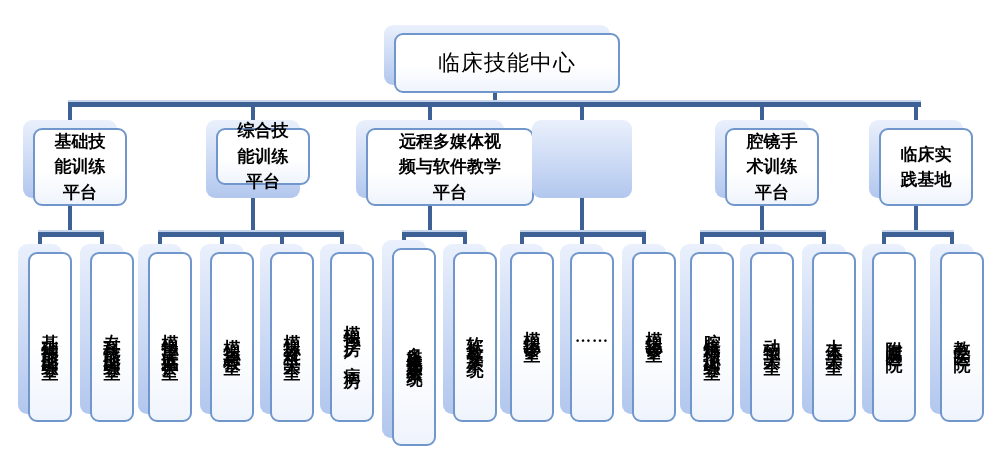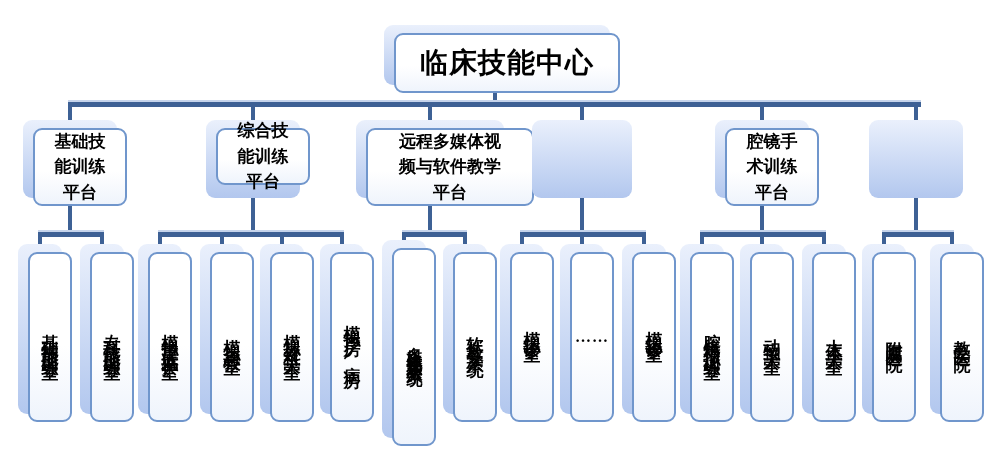--- a/index.html
+++ b/index.html
@@ -8,21 +8,21 @@
     font-family:"Liberation Serif","DejaVu Serif",serif;color:#000;
   }
   .vline{position:absolute;background:var(--line,#40649b);}
   .hline{position:absolute;height:7px;
     background:linear-gradient(180deg,#c6d4eb 0%,#c6d4eb 26%,var(--line,#3e6195) 26%,var(--line,#3e6195) 100%);}
   .shape{position:absolute;border-radius:9px;
     background:linear-gradient(180deg,var(--shTop,#eaf0fc) 0%,var(--shBot,#b2c7ee) 100%);}
   .wbox{position:absolute;box-sizing:border-box;border:2px solid var(--border,#7096cc);
     border-radius:9px;background:linear-gradient(180deg,#ffffff 55%,#eff4fc 100%);
     display:flex;align-items:center;justify-content:center;flex-direction:column;}
-  .l1{font-size:28px;font-weight:bold;letter-spacing:1px;white-space:nowrap;}
+  .l1{font-size:22px;font-weight:normal;letter-spacing:1px;white-space:nowrap;}
   .l2{font-size:17px;font-weight:bold;line-height:1.5;text-align:center;white-space:pre-line;}
   .vtext{writing-mode:vertical-rl;text-orientation:upright;font-size:17px;font-weight:bold;letter-spacing:5px;}
   .vtext.tight{letter-spacing:3px;font-size:16px;}
   .htext{font-size:16px;font-weight:bold;letter-spacing:1px;}
   .num{font-size:15px;font-weight:bold;margin-top:4px;}
 </style>
 </head>
 <body>
 
 <div id="stage">
@@ -143,20 +143,24 @@
     </div>
     <div class="shape" style="left: 740px; top: 244px; width: 44px; height: 170px;"></div>
     <div class="wbox" style="left: 750px; top: 252px; width: 44px; height: 170px;">
       <span class="vtext">动物手术室</span>
     </div>
     <div class="shape" style="left: 802px; top: 244px; width: 44px; height: 170px;"></div>
     <div class="wbox" style="left: 812px; top: 252px; width: 44px; height: 170px;">
       <span class="vtext">大体手术室</span>
     </div>
     <div class="shape" style="left: 869px; top: 120px; width: 94px; height: 78px;"></div>
+    <div class="wbox" style="left: 879px; top: 128px; width: 94px; height: 78px;">
+      <span class="l2">临床实
+践基地</span>
+    </div>
     <div class="shape" style="left: 862px; top: 244px; width: 44px; height: 170px;"></div>
     <div class="wbox" style="left: 872px; top: 252px; width: 44px; height: 170px;">
       <span class="vtext">附属医院</span>
     </div>
     <div class="shape" style="left: 930px; top: 244px; width: 44px; height: 170px;"></div>
     <div class="wbox" style="left: 940px; top: 252px; width: 44px; height: 170px;">
       <span class="vtext">教学医院</span>
     </div>
   </div>
 

